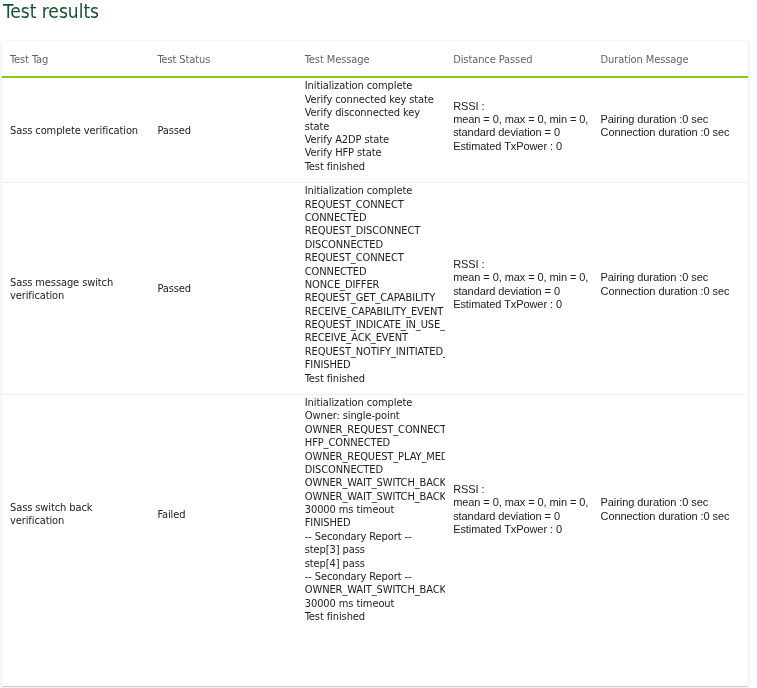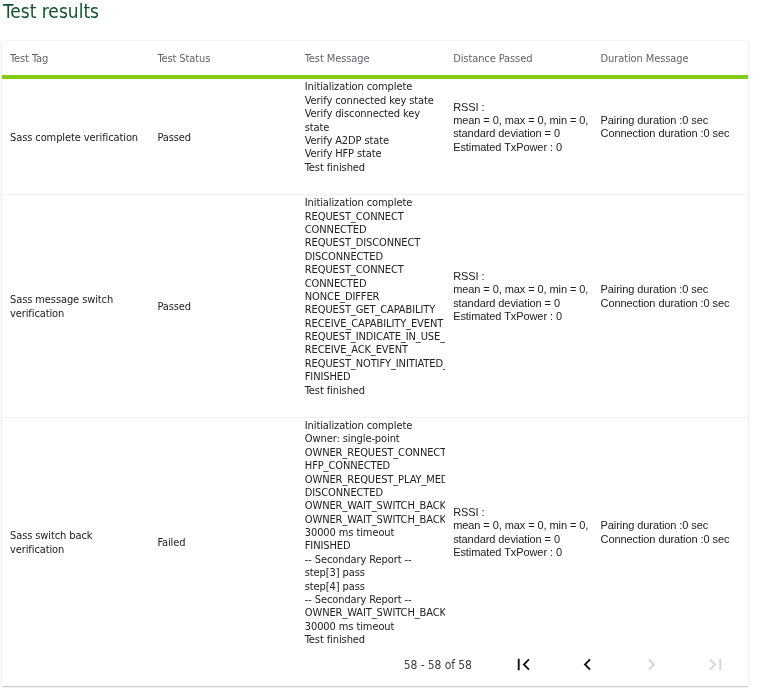--- a/index.html
+++ b/index.html
@@ -26,37 +26,37 @@
     box-shadow:0 1px 1px 0 rgba(0,0,0,0.08),
                0 2px 1px -1px rgba(0,0,0,0.06),
                0 1px 3px 0 rgba(0,0,0,0.11),
                0 0 0 1px rgba(0,0,0,0.022);
   }
   table.mat-table { border-collapse:collapse; width:746px; table-layout:fixed; box-sizing:border-box; }
   table.mat-table th, table.mat-table td { box-sizing:border-box; }
   th.mat-header-cell {
     text-align:left; font-weight:400; font-size:11px;
     color:#5f6368; padding:1.5px 0 0 8px; height:36.3px;
-    border-bottom:4px solid #84cc16;
+    border-bottom:2px solid #84cc16;
     vertical-align:middle; overflow:hidden; white-space:nowrap;
     line-height:13px;
   }
   td.mat-cell {
     font-size:11px; color:#202124;
     padding:1.2px 0 0px 8px; vertical-align:middle;
     border-bottom:1px solid #f0f1f2;
     overflow:hidden; line-height:13.375px;
   }
   tbody tr:last-child td.mat-cell { border-bottom:none; }
   .col1 { width:147.4px; }
   .col2 { width:147.4px;margin-left:41px; }
   .col3 { width:148.4px; }
   .col4 { width:147.4px; }
   .col5 { width:155.4px; }
-  td.mat-cell.pre { white-space:pre-wrap; overflow-wrap:normal; word-break:normal; padding-bottom:20px;margin-left:44px; }
+  td.mat-cell.pre { white-space:pre-wrap; overflow-wrap:normal; word-break:normal; padding-bottom:9px;margin-left:44px; }
   td.mat-cell.nowrap { white-space:pre; font-family:"Liberation Sans", sans-serif; letter-spacing:-0.08px; }
   .paginator {
     position:absolute; left:0; right:0; bottom:0; height:44px;
     display:flex; align-items:center; justify-content:flex-end;
   }
   .range-label { font-size:12px; color:#3c4043; line-height:14px; margin-right:0; letter-spacing:-0.1px; }
   .pbtn { width:30px; height:30px; display:flex; align-items:center; justify-content:center;
           background:none; border:none; padding:0; margin:0; cursor:pointer;
           position:absolute; top:7px; }
   .pbtn svg { width:23px; height:23px; fill:#131313; display:block; }
@@ -157,36 +157,13 @@
 standard deviation = 0
 Estimated TxPower : 0
 </td>
           <td class="mat-cell col5 pre nowrap">Pairing duration :0 sec
 Connection duration :0 sec
 </td>
         </tr>
       </tbody>
   </table>
 
-  <div class="paginator">
-    <div class="range-label">58 - 58 of 58</div>
-    <button class="pbtn" id="btn-first">
-      <svg viewBox="0 0 24 24">
-          <path d="M18.41 16.59L13.82 12l4.59-4.59L17 6l-6 6 6 6zM6 6h2v12H6z"></path>
-        </svg>
-    </button>
-    <button class="pbtn" id="btn-prev">
-      <svg viewBox="0 0 24 24">
-          <path d="M15.41 7.41L14 6l-6 6 6 6 1.41-1.41L10.83 12z"></path>
-        </svg>
-    </button>
-    <button class="pbtn disabled" id="btn-next">
-      <svg viewBox="0 0 24 24">
-          <path d="M10 6L8.59 7.41 13.17 12l-4.58 4.59L10 18l6-6z"></path>
-        </svg>
-    </button>
-    <button class="pbtn disabled" id="btn-last">
-      <svg viewBox="0 0 24 24">
-          <path d="M5.59 7.41L10.18 12l-4.59 4.59L7 18l6-6-6-6zM16 6h2v12h-2z"></path>
-        </svg>
-    </button>
-  </div>
 </div>
 
 </body></html>

